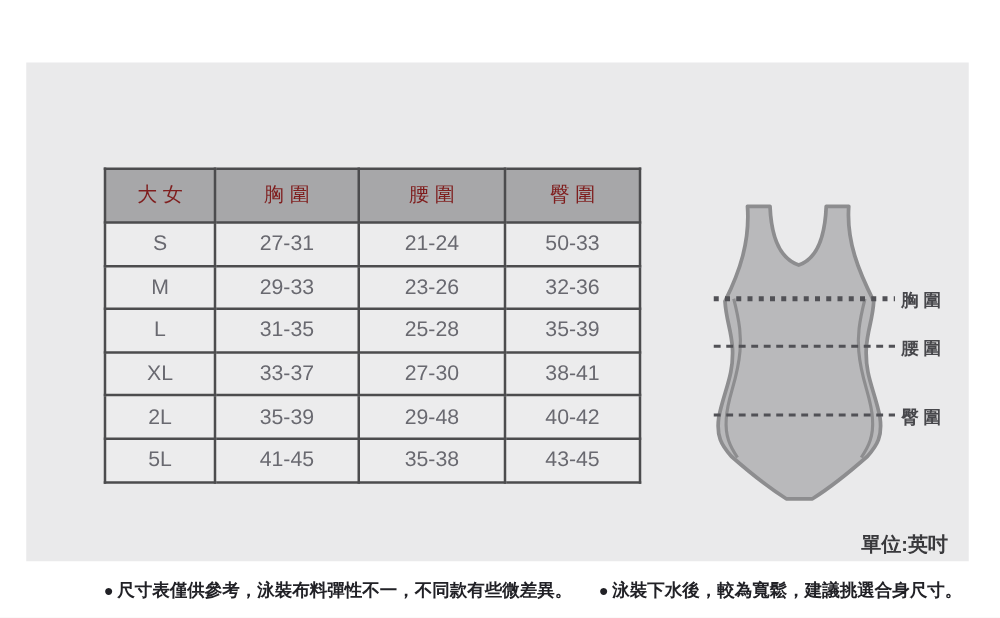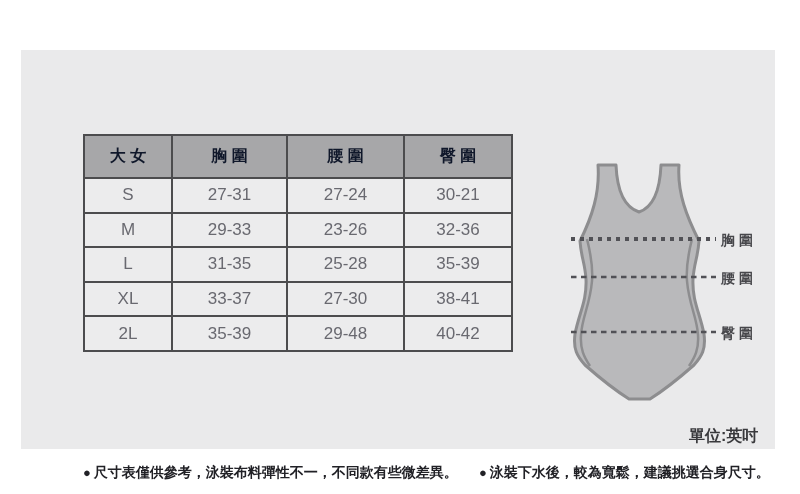--- a/index.html
+++ b/index.html
@@ -25,23 +25,23 @@
     table-layout: fixed;
   }
   table.size-table th, table.size-table td {
     border: 2px solid #4c4c4e;
     text-align: center;
     vertical-align: middle;
     padding: 0;
   }
   table.size-table th {
     background: #a7a7a9;
-    color: #0f172a;
+    color: #7f1d1d;
     font-size: 16px;
-    font-weight: 700;
+    font-weight: 400;
     height: 41px;
   }
   table.size-table td {
     background: #ececed;
     color: #696970;
     font-size: 17px;
     font-weight: 400;
     height: 32.6px;
   }
   .col-size  { width: 88px; }
@@ -101,22 +101,22 @@
     <tbody>
         <tr>
       <th>大 女</th>
       <th>胸 圍</th>
       <th>腰 圍</th>
       <th>臀 圍</th>
     </tr>
     <tr>
       <td>S</td>
       <td>27-31</td>
-      <td>27-24</td>
-      <td>30-21</td>
+      <td>21-24</td>
+      <td>50-33</td>
     </tr>
     <tr>
       <td>M</td>
       <td>29-33</td>
       <td>23-26</td>
       <td>32-36</td>
     </tr>
     <tr>
       <td>L</td>
       <td>31-35</td>
@@ -127,20 +127,26 @@
       <td>XL</td>
       <td>33-37</td>
       <td>27-30</td>
       <td>38-41</td>
     </tr>
     <tr>
       <td>2L</td>
       <td>35-39</td>
       <td>29-48</td>
       <td>40-42</td>
+    </tr>
+    <tr>
+      <td>5L</td>
+      <td>41-45</td>
+      <td>35-38</td>
+      <td>43-45</td>
     </tr>
   </tbody>
     </table>
 
   <svg class="diagram-svg" viewBox="0 0 160 255">
     <path d="M 32,10 L 50,10
          C 51,34 58,52 73,57
          C 88,52 94,34 95,10
          L 113,10
          C 111,38 121,62 133,86

